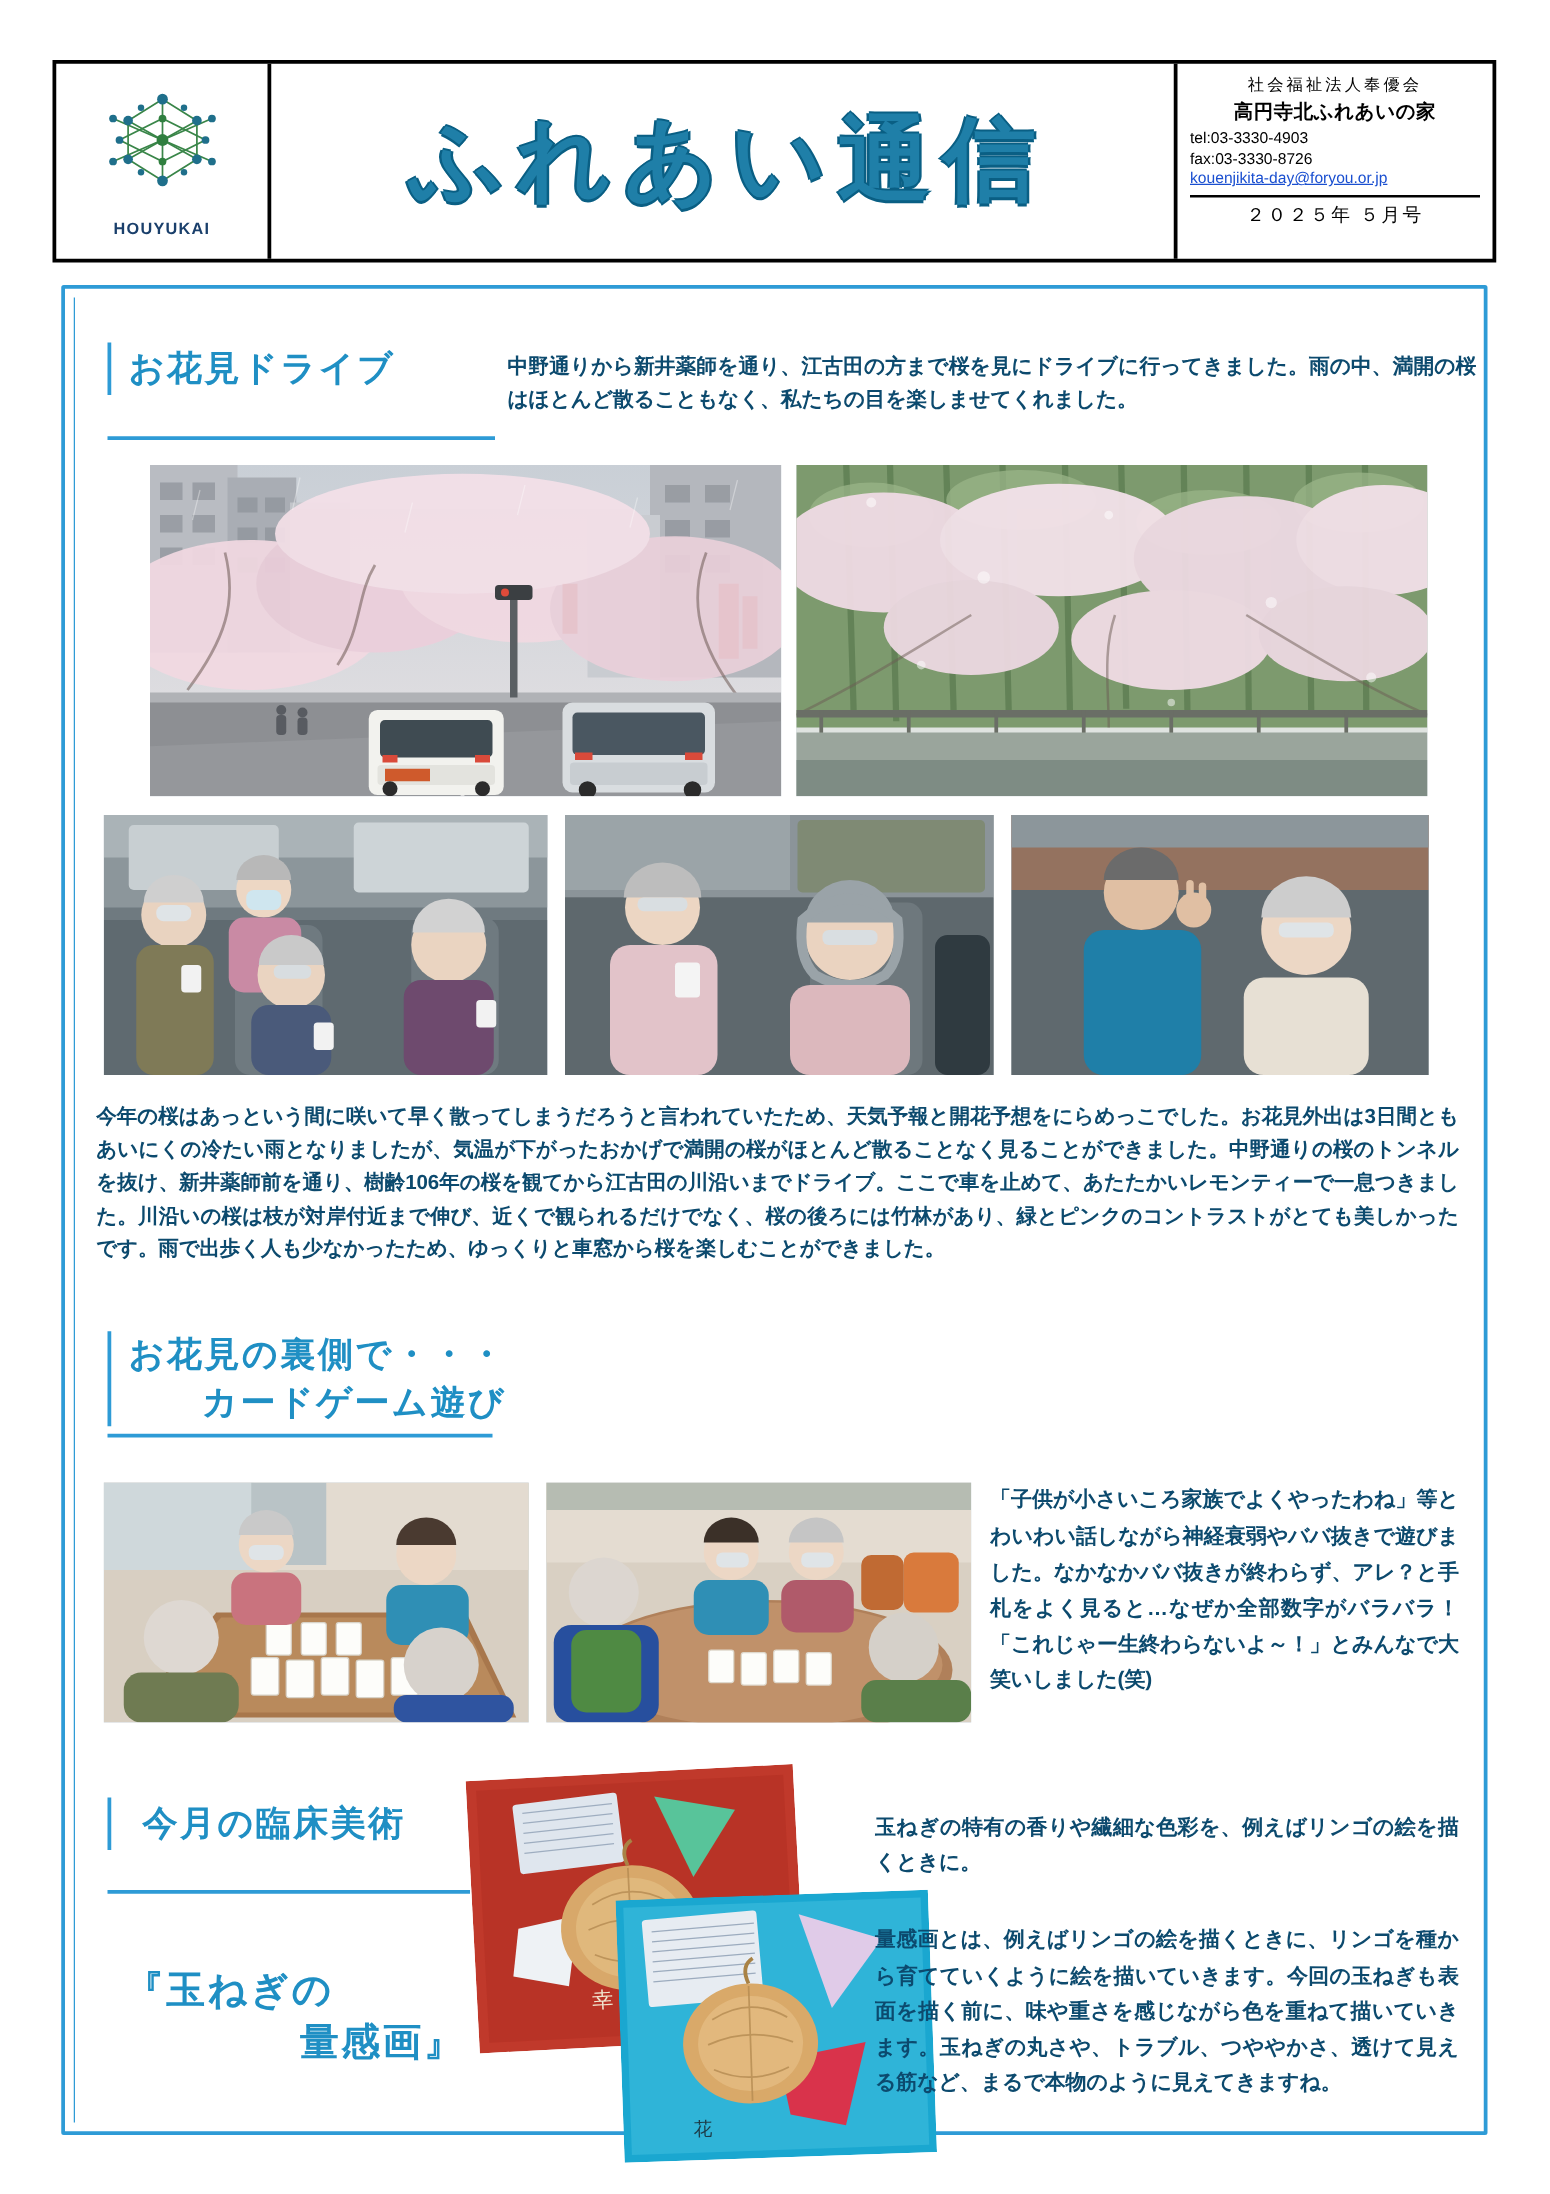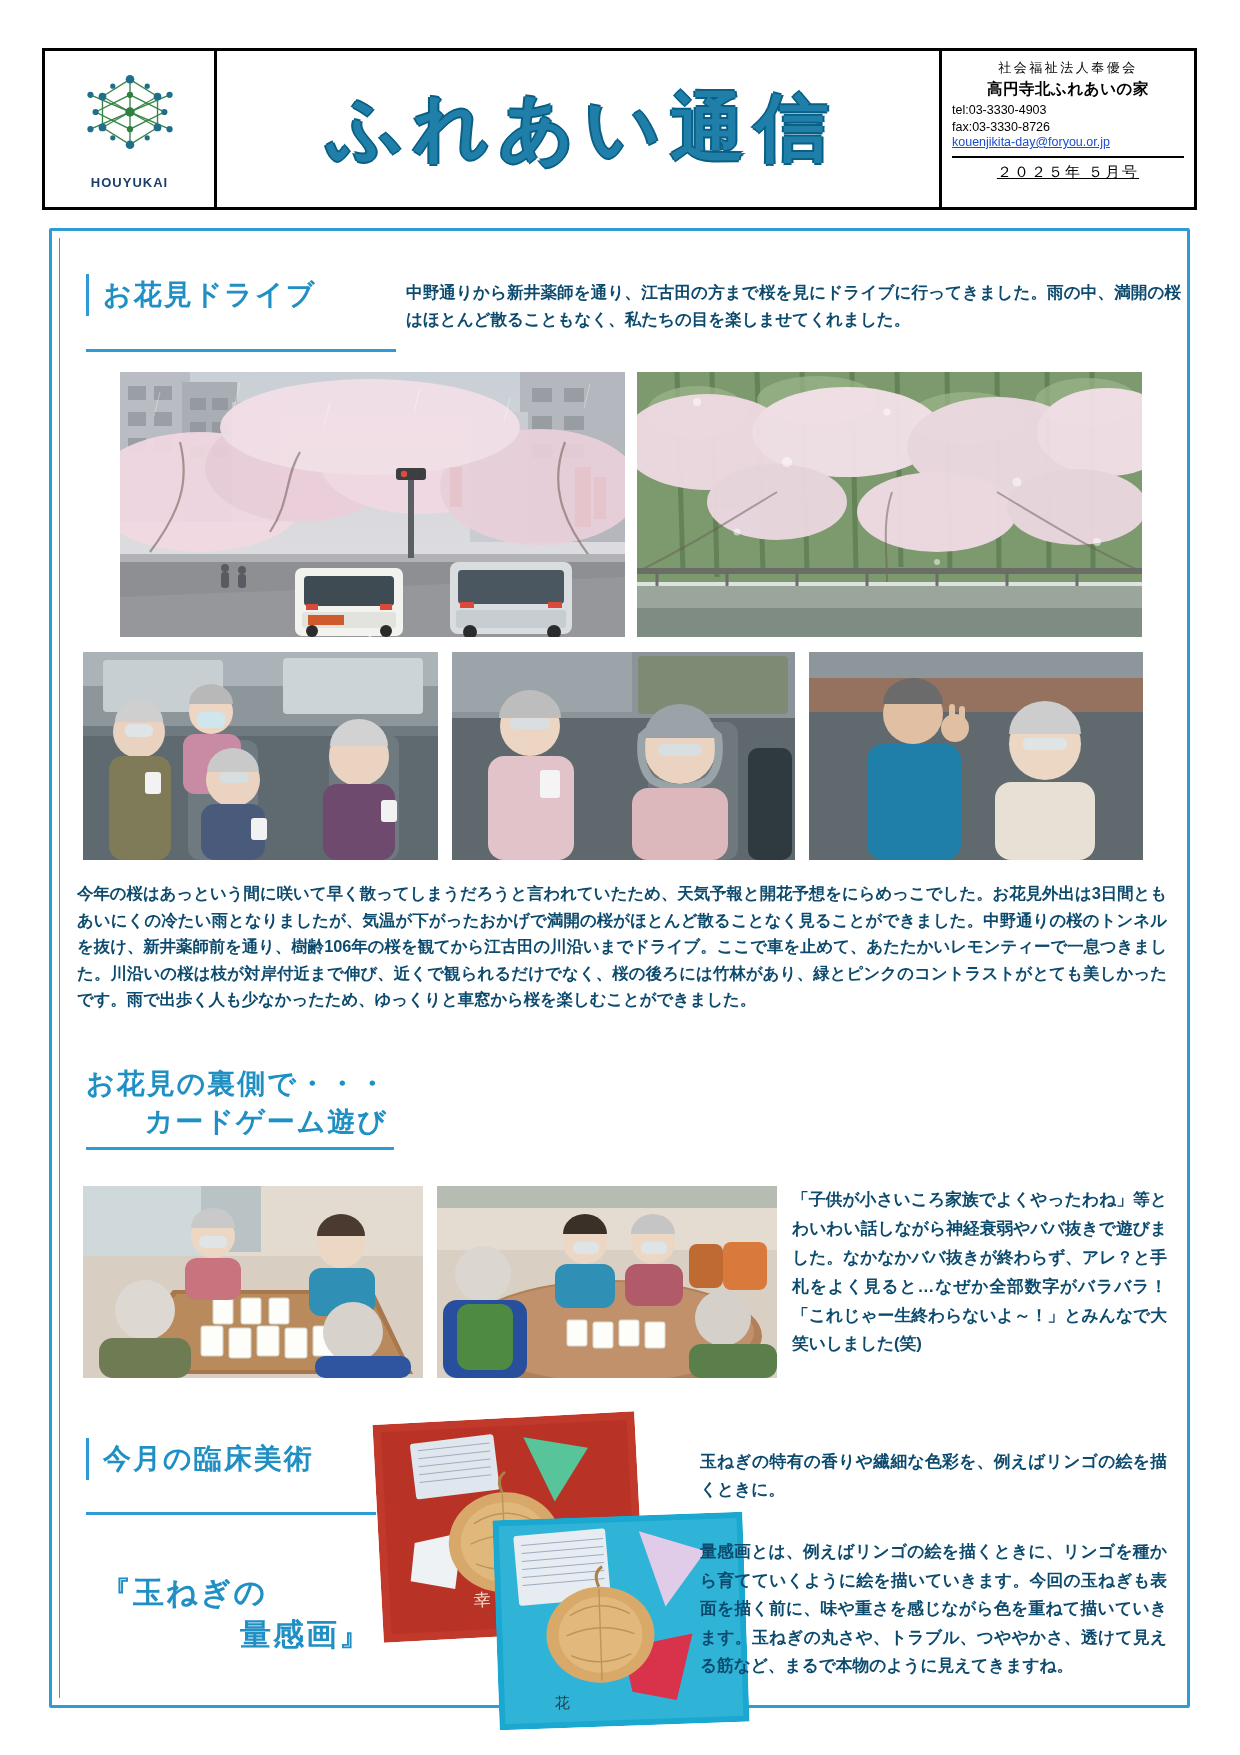--- a/index.html
+++ b/index.html
@@ -86,21 +86,20 @@
     word-break: break-all;
   }
   .mi-issue {
     margin-top: 7px;
     border-top: 2px solid #000;
     padding-top: 5px;
     font-size: 15px;
     letter-spacing: 2px;
     text-align: center;
     white-space: nowrap;
-    text-decoration: underline;
   }
 
   
   .content-frame {
     position: absolute;
     left: 49px; top: 228px;
     width: 1141px; height: 1480px;
     border: 3px solid #2e9bd6;
     border-radius: 2px;
   }
@@ -498,21 +497,21 @@
         <circle cx="236" cy="92" r="36" fill="#ecd7c5"></circle>
         <path d="M200 82 a36 33 0 0 1 72 0 z" fill="#cdcdcd"></path>
         <rect x="186" y="130" width="100" height="78" rx="16" fill="#e7e0d4"></rect>
         <rect x="214" y="86" width="44" height="12" rx="5" fill="#dfe4e7"></rect>
       </g>
     </svg>
   </div>
 
   <div class="body-text" style="left:77px; top:880px; width:1090px;">今年の桜はあっという間に咲いて早く散ってしまうだろうと言われていたため、天気予報と開花予想をにらめっこでした。お花見外出は3日間ともあいにくの冷たい雨となりましたが、気温が下がったおかげで満開の桜がほとんど散ることなく見ることができました。中野通りの桜のトンネルを抜け、新井薬師前を通り、樹齢106年の桜を観てから江古田の川沿いまでドライブ。ここで車を止めて、あたたかいレモンティーで一息つきました。川沿いの桜は枝が対岸付近まで伸び、近くで観られるだけでなく、桜の後ろには竹林があり、緑とピンクのコントラストがとても美しかったです。雨で出歩く人も少なかったため、ゆっくりと車窓から桜を楽しむことができました。</div>
 
-  <div class="sec-head" style="left:86px; top:1065px; height:76px;flex-direction:column;">
+  <div class="sec-head" style="left:86px; top:1065px; height:76px;">
     <div class="bar-v"></div>
     <div>
       <div class="sec-title">お花見の裏側で・・・</div>
       <div class="sec-title" style="text-align:right;">カードゲーム遊び</div>
     </div>
   </div>
   <div class="sec-underline" style="left:86px; top:1147px; width:308px;"></div>
 
 
   <div class="photo" style="left:83px; top:1186px; width:340px; height:192px;">
@@ -602,21 +601,21 @@
 
       <g>
         <circle cx="286" cy="132" r="28" fill="#d5d0c9"></circle>
         <rect x="252" y="158" width="88" height="34" rx="12" fill="#5a7f4a"></rect>
       </g>
     </svg>
   </div>
 
   <div class="body-text" style="left:792px; top:1186px; width:375px; font-size:16.8px; line-height:1.72;">「子供が小さいころ家族でよくやったわね」等とわいわい話しながら神経衰弱やババ抜きで遊びました。なかなかババ抜きが終わらず、アレ？と手札をよく見ると…なぜか全部数字がバラバラ！「これじゃー生終わらないよ～！」とみんなで大笑いしました(笑)</div>
 
-  <div class="sec-head" style="left:86px; top:1438px; height:42px;">
+  <div class="sec-head" style="left:86px; top:1438px; height:42px;gap:11px;">
     <div class="bar-v"></div>
     <div class="sec-title">今月の臨床美術</div>
   </div>
   <div class="sec-underline" style="left:86px; top:1512px; width:290px;"></div>
 
   <div style="position:absolute; left:100px; top:1572px; width:300px;">
     <div class="sec-title" style="font-size:31px;">『玉ねぎの</div>
     <div class="sec-title" style="font-size:31px; text-align:right; padding-right:28px;">量感画』</div>
   </div>
 

